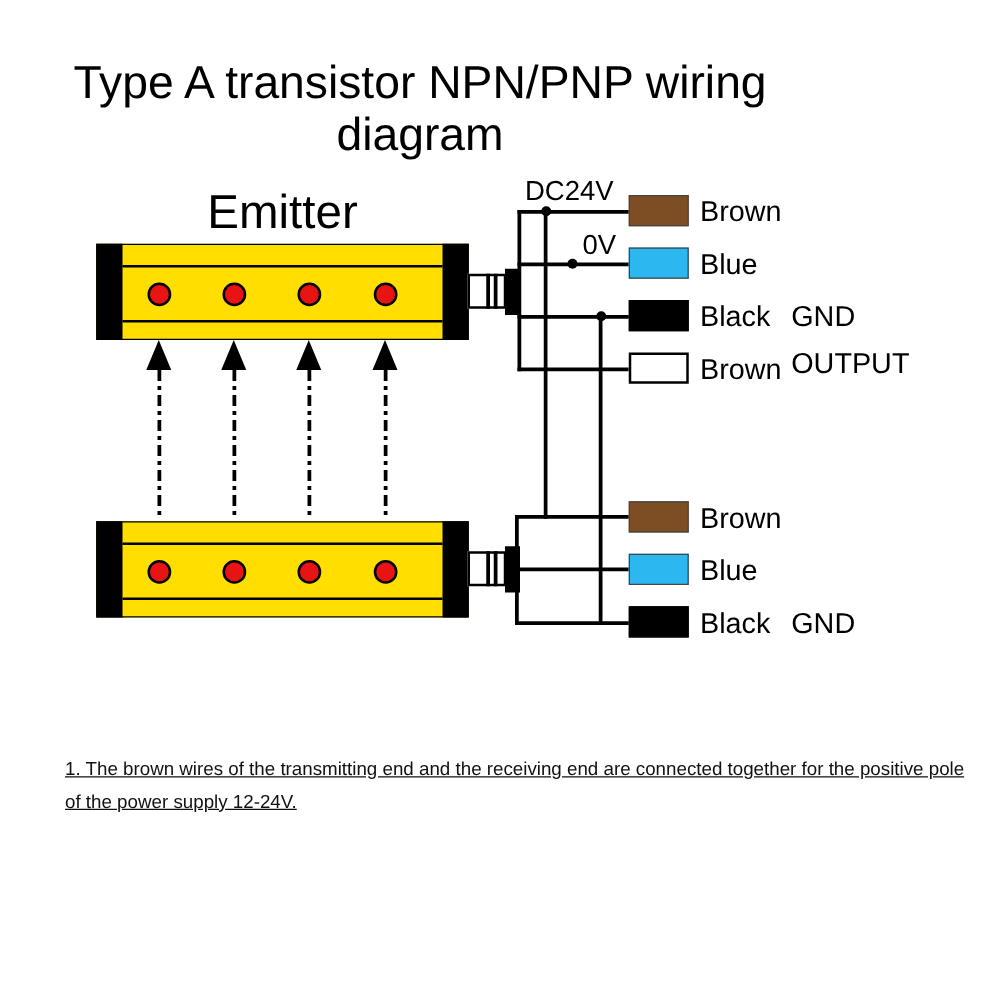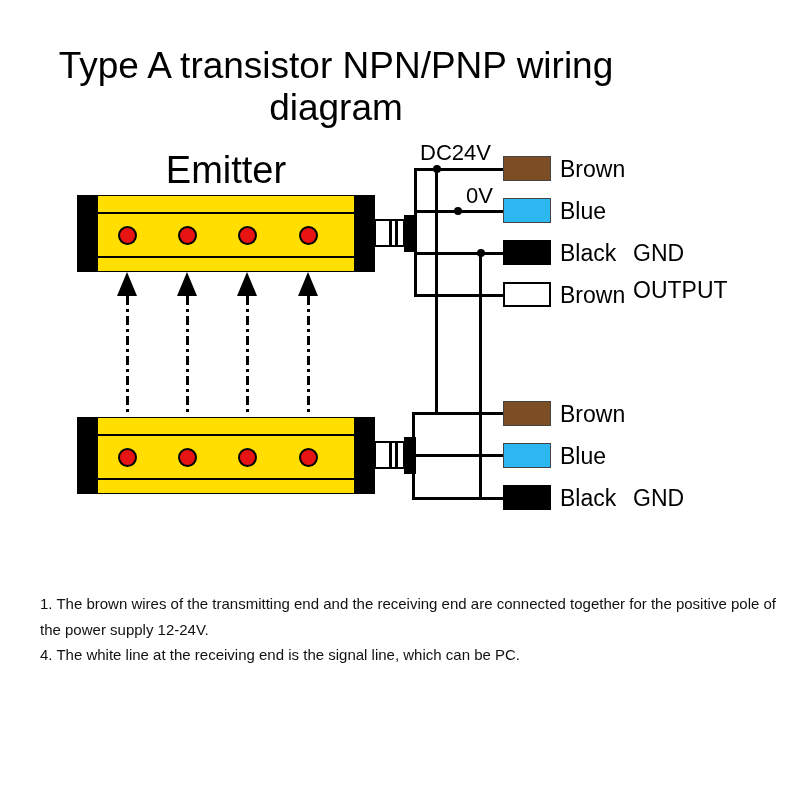--- a/index.html
+++ b/index.html
@@ -37,21 +37,21 @@
   
   .arrow{position:absolute;width:20px;}
   .arrow .head{width:0;height:0;margin:0 auto;
                border-left:10px solid transparent;border-right:10px solid transparent;
                border-bottom:24px solid #000;}
   .arrow .shaft{width:3px;margin:0 auto;height:120px;
     background:repeating-linear-gradient(to bottom,#000 0 9px,transparent 9px 13px,#000 13px 16px,transparent 16px 20px);}
   
   .notes{position:absolute;left:40px;top:591px;width:748px;font-size:15px;
          line-height:25.7px;color:#111;}
-  .notes p{margin:0;}
+  .notes p{margin:12px;text-decoration:underline;}
 </style>
 </head>
 <body>
 
 <div class="stage">
 
   <div class="title">Type A transistor NPN/PNP wiring diagram</div>
 
   <div class="bar-label" style="top:150px;">Emitter</div>
 
@@ -142,16 +142,15 @@
   <div class="swatch sw-blue" style="top:443px;"></div>
   <div class="swatch sw-black" style="top:485px;"></div>
 
   <div class="wire-label" style="left:560px;top:402px;">Brown</div>
   <div class="wire-label" style="left:560px;top:444px;">Blue</div>
   <div class="wire-label" style="left:560px;top:486px;">Black</div>
   <div class="wire-label" style="left:633px;top:486px;">GND</div>
 
   <div class="notes">
     <p>1. The brown wires of the transmitting end and the receiving end are connected together for the positive pole of the power supply 12-24V.</p>
-    <p>4. The white line at the receiving end is the signal line, which can be PC.</p>
   </div>
 
 </div>
 
 </body></html>

